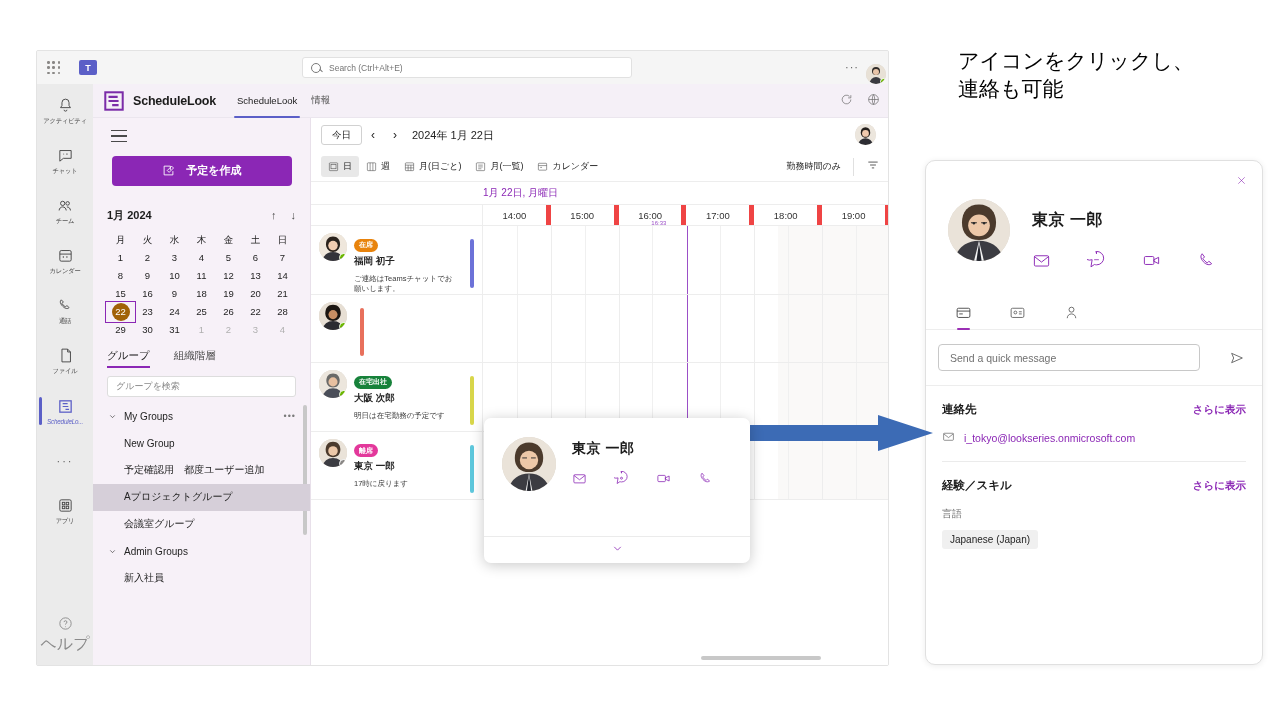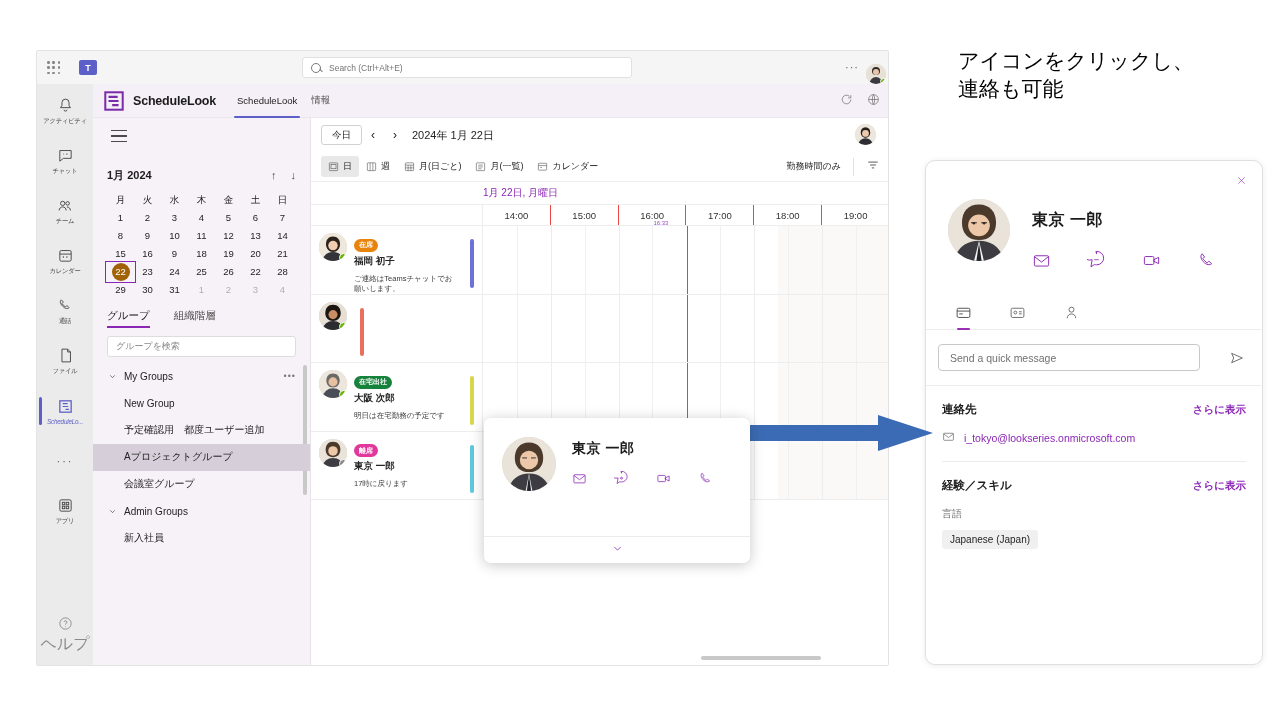--- a/index.html
+++ b/index.html
@@ -110,21 +110,21 @@
   .vbtn { height: 21px; padding: 0 7px; display: flex; align-items: center; gap: 4px; font-size: 9px; color: #242424; border-radius: 3px; cursor: pointer; }
   .vbtn.active { background: #e8e8e8; }
   .vbtn svg { width: 11px; height: 11px; stroke: #3a3a3a; fill: none; stroke-width: 1.1; }
   .vb-right { position: absolute; right: 10px; display: flex; align-items: center; gap: 12px; }
   .vb-right .wl { font-size: 9px; color: #242424; }
   .vb-right .sep { width: 1px; height: 18px; background: #e0e0e0; }
 
   .daylabel { height: 22px; padding-left: 172px; display:flex; align-items:center; font-size: 10px; color: #8b27b5; }
   .timehdr { height: 22px; display: flex; border-top: 1px solid #ededed; border-bottom: 1px solid #ededed; position: relative; }
   .timehdr .spacer { width: 172px; border-right: 1px solid #ededed; }
-  .timehdr .tcell { flex: 1; font-size: 9.5px; color: #333; display:flex; align-items:center; justify-content:center; border-right: 1px solid #ef4444; position: relative; }
+  .timehdr .tcell { flex: 1; font-size: 9.5px; color: #333; display:flex; align-items:center; justify-content:center; border-right: 5px solid #ef4444; position: relative; }
 
   .rows { position: relative; height: 274px; overflow: hidden; }
   .prow { height: 68.5px; display: flex; border-bottom: 1px solid #ededed; position: relative; }
   .pinfo { width: 172px; padding: 7px 8px 0 8px; display: flex; gap: 7px; border-right: 1px solid #ededed; position: relative; }
   .pinfo .pav { width: 28px; height: 28px; flex: 0 0 auto; position: relative; }
   .pmeta { flex: 1; min-width: 0; }
   .badge { display: inline-block; color: #fff; font-size: 7px; padding: 1.5px 5px; border-radius: 8px; font-weight: bold; }
   .bg-orange { background: #e8830c; }
   .bg-green { background: #17823b; }
   .bg-pink { background: #e3389b; }
@@ -358,20 +358,28 @@
       </div>
     </div>
 
     <div class="lpanel">
       <div class="hamb">
           <i></i>
           <i></i>
           <i></i>
         </div>
 
+      <div class="create-btn">
+        <svg viewBox="0 0 24 24">
+            <path d="M5 5h10v6"></path>
+            <path d="M5 5v14h14v-6"></path>
+            <path d="M13 15l7-7-3-3-7 7z"></path>
+          </svg>
+        <span>予定を作成</span>
+      </div>
 
       <div class="mini-cal">
         <div class="mc-head">
           <span class="mlabel">1月 2024</span>
           <span class="arrows">
             <span>↑</span>
             <span>↓</span>
           </span>
         </div>
         <div class="mc-grid">

